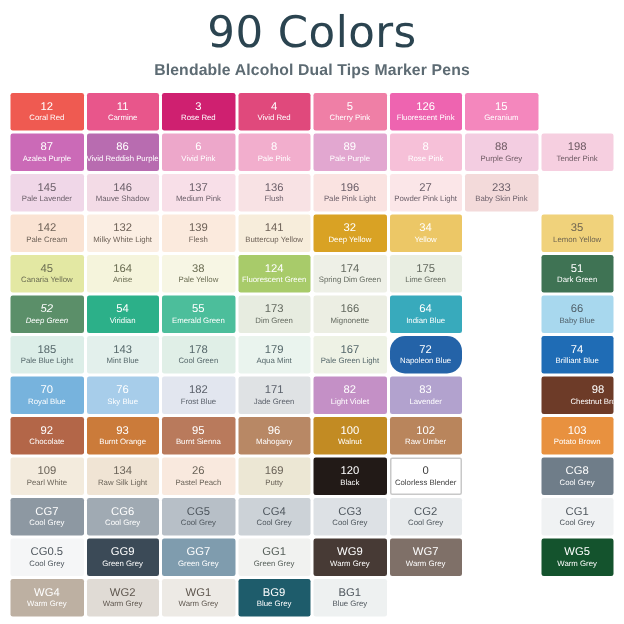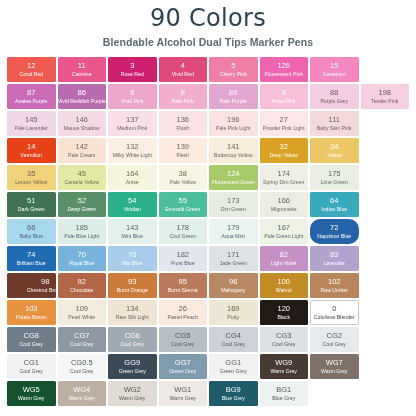--- a/index.html
+++ b/index.html
@@ -19,21 +19,21 @@
     position: relative;
     box-sizing: border-box;
   }
 
   
   .header {
     text-align: center;
     padding-top: 6px;
   }
   .title {
-    font-size: 24px;
+    font-size: 29px;
     font-weight: 400;
     color: #2b4450;
     letter-spacing: 0.3px;
     line-height: 1.05;
     margin: 0;
     font-family: "DejaVu Sans", sans-serif;
   }
   .subtitle {
     font-size: 10.5px;
     font-weight: bold;
@@ -171,28 +171,24 @@
       </div>
       <div class="swatch" style="background: rgb(250, 227, 225); color: rgb(107, 95, 105);">
         <div class="sw-code">196</div>
         <div class="sw-name">Pale Pink Light</div>
       </div>
       <div class="swatch" style="background: rgb(251, 230, 232); color: rgb(107, 95, 105);">
         <div class="sw-code">27</div>
         <div class="sw-name">Powder Pink Light</div>
       </div>
       <div class="swatch" style="background: rgb(243, 218, 218); color: rgb(107, 95, 105);">
-        <div class="sw-code">111</div>
+        <div class="sw-code">233</div>
         <div class="sw-name">Baby Skin Pink</div>
       </div>
       <div class="swatch empty"></div>
-      <div class="swatch" style="background: rgb(232, 66, 26); color: rgb(255, 255, 255);">
-        <div class="sw-code">14</div>
-        <div class="sw-name">Vermilion</div>
-      </div>
       <div class="swatch" style="background: rgb(250, 227, 211); color: rgb(110, 98, 88);">
         <div class="sw-code">142</div>
         <div class="sw-name">Pale Cream</div>
       </div>
       <div class="swatch" style="background: rgb(251, 238, 227); color: rgb(110, 98, 88);">
         <div class="sw-code">132</div>
         <div class="sw-name">Milky White Light</div>
       </div>
       <div class="swatch" style="background: rgb(251, 234, 221); color: rgb(110, 98, 88);">
         <div class="sw-code">139</div>

